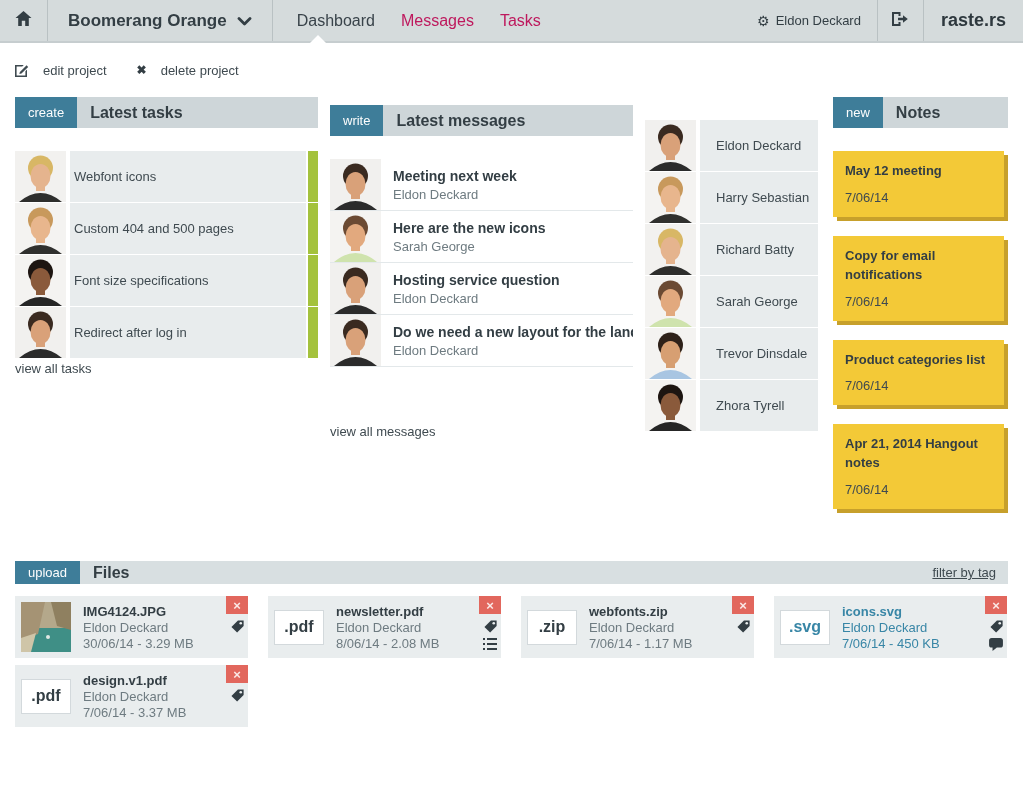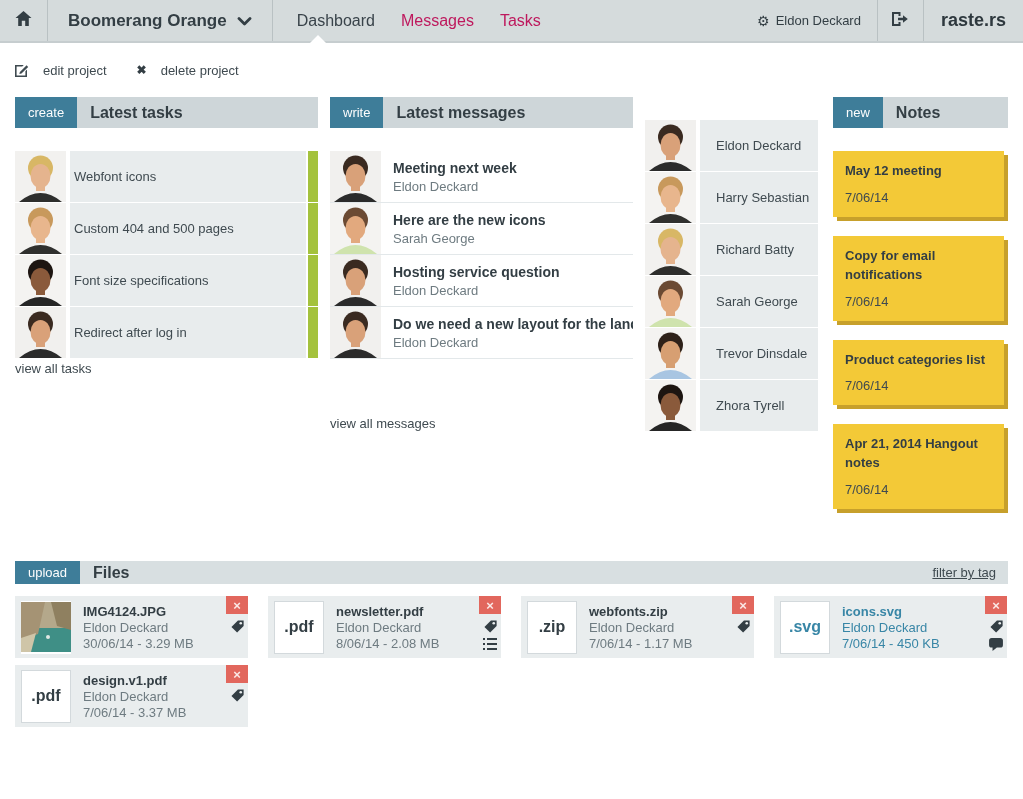--- a/index.html
+++ b/index.html
@@ -28,21 +28,21 @@
     font-size:18px; font-weight:bold; color:#2e383e; }
 
   
   .proj-actions { display:flex; gap:30px; padding:20px 15px 0 15px; font-size:13px; }
   .proj-action { display:flex; align-items:flex-start; gap:14px; color:#3f4a50; cursor:pointer; }
   .xglyph { font-size:12px; font-weight:bold; color:#333e44; }
 
   
   .columns { display:flex; padding:0 15px; margin-top:17px; }
   .col-tasks    { width:303px; margin-right:12px; }
-  .col-messages { width:303px; margin-right:12px; }
+  .col-messages { width:303px; margin-right:12px;margin-top:8px; }
   .col-collab   { width:173px; margin-right:15px; }
   .col-notes    { width:175px; }
 
   .col-header { display:flex; align-items:stretch; height:31px; background:#ced6d9; }
   .col-btn { display:flex; align-items:center; padding:4px 13px; background:#3e7d99;
     color:#fdfdfd; font-size:13px; cursor:pointer; }
   .col-title { display:flex; align-items:center; margin-left:13px;
     font-size:16px; font-weight:bold; color:#333e44; }
 
   .col-list { margin-top:23px; }
@@ -75,21 +75,21 @@
 
   
   .files-header { display:flex; align-items:stretch; height:23px; background:#d8dfe1;
     margin:33px 15px 0 15px; }
   .files-filter { margin-left:auto; display:flex; align-items:center; padding-right:12px;
     font-size:13px; color:#3f4a50; text-decoration:underline; cursor:pointer; }
 
   .files-grid { display:flex; flex-wrap:wrap; gap:7px 20px; padding:12px 15px 0 15px; }
   .file-card { position:relative; width:233px; height:62px; background:#e9edee;
     display:flex; align-items:center; padding-left:6px; cursor:pointer; }
-  .file-thumb { width:50px; height:53px; flex:0 0 50px; background:#fff;
+  .file-thumb { width:50px; height:35px; flex:0 0 50px; background:#fff;
     border:1px solid #d3d9dc; display:flex; align-items:center; justify-content:center;
     font-size:16px; font-weight:bold; color:#333e44; }
   .file-thumb.photo { border:none; }
   .file-info { margin-left:12px; overflow:hidden; white-space:nowrap; padding-right:26px; }
   .file-name { font-size:13px; font-weight:bold; color:#333e44; }
   .file-owner, .file-meta { font-size:13px; color:#6e7b81; margin-top:1px; }
   .file-card.teal .file-name, .file-card.teal .file-owner,
   .file-card.teal .file-meta, .file-card.teal .file-thumb { color:#3886a6; }
   .file-x { position:absolute; top:0; right:0; width:22px; height:18px;
     background:#e2675d; color:#fbe9e7; font-size:13px; font-weight:bold;

